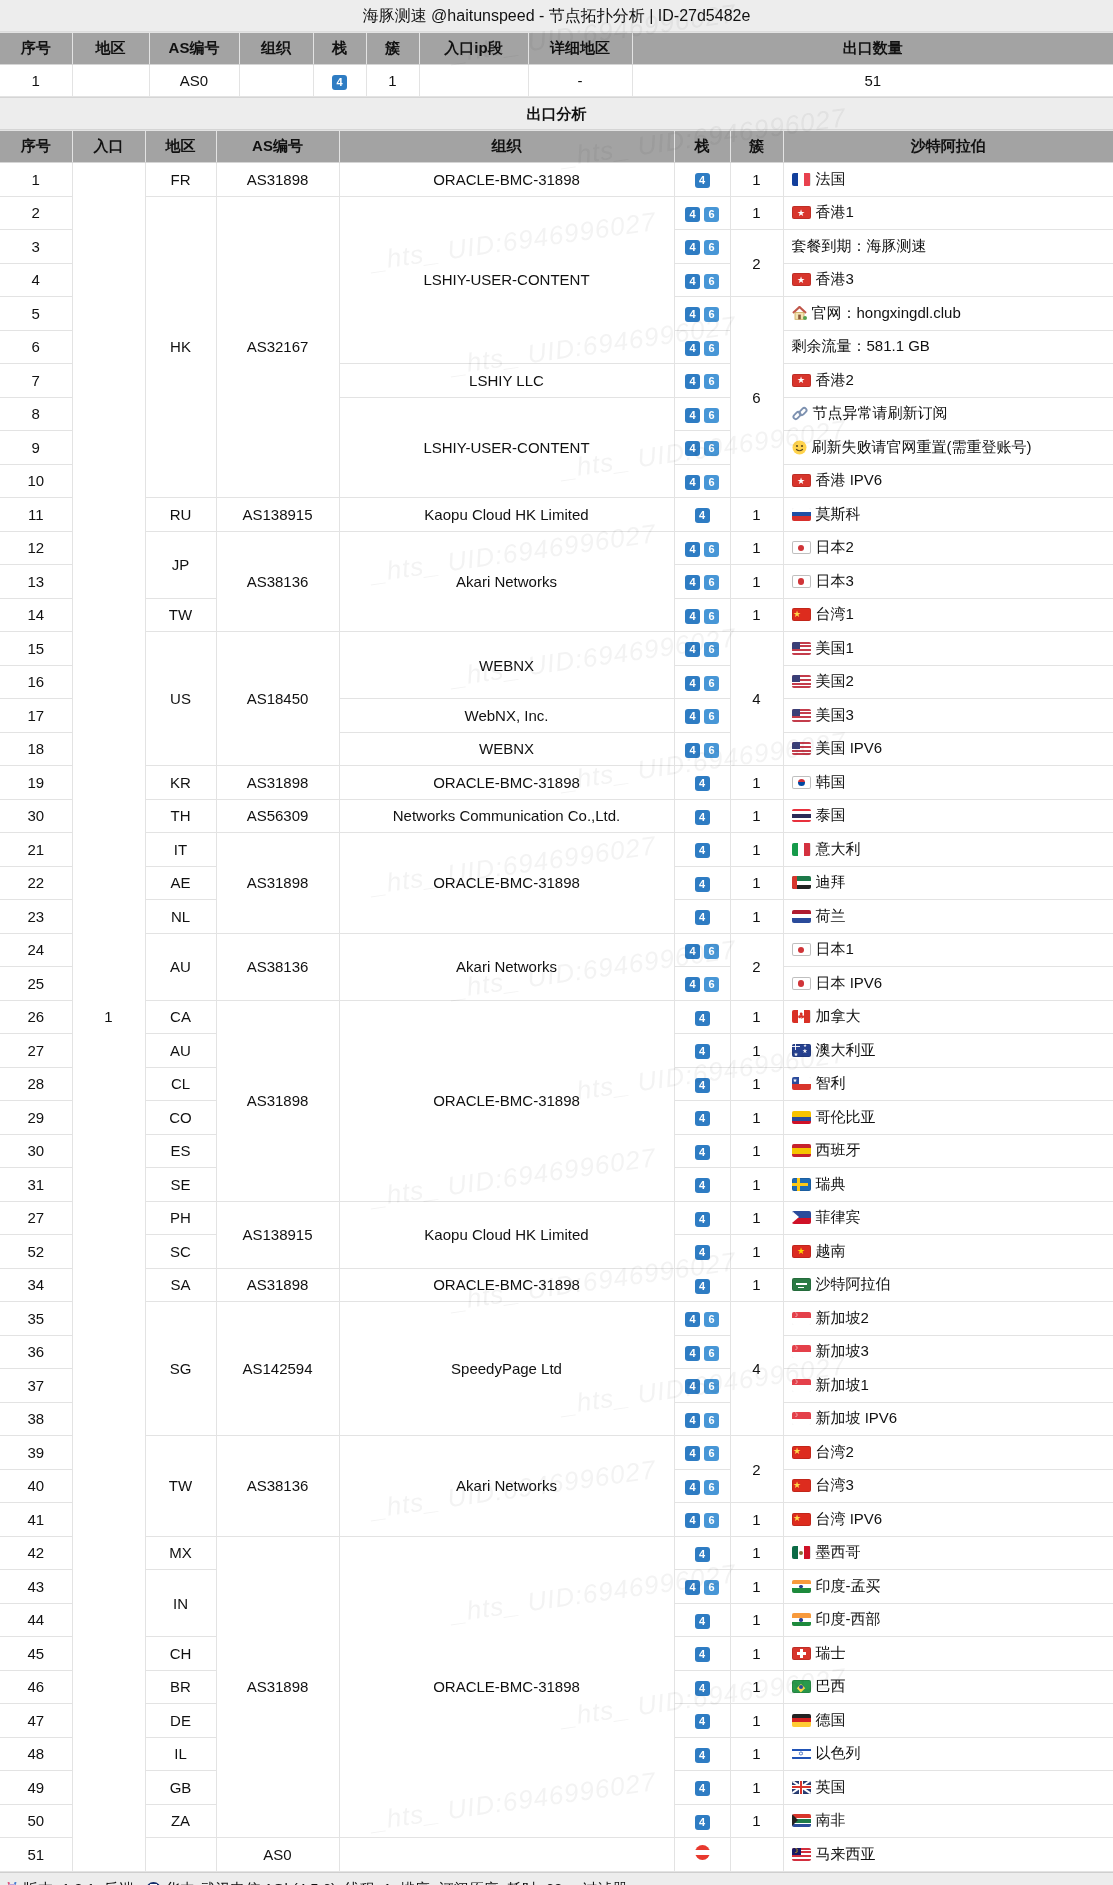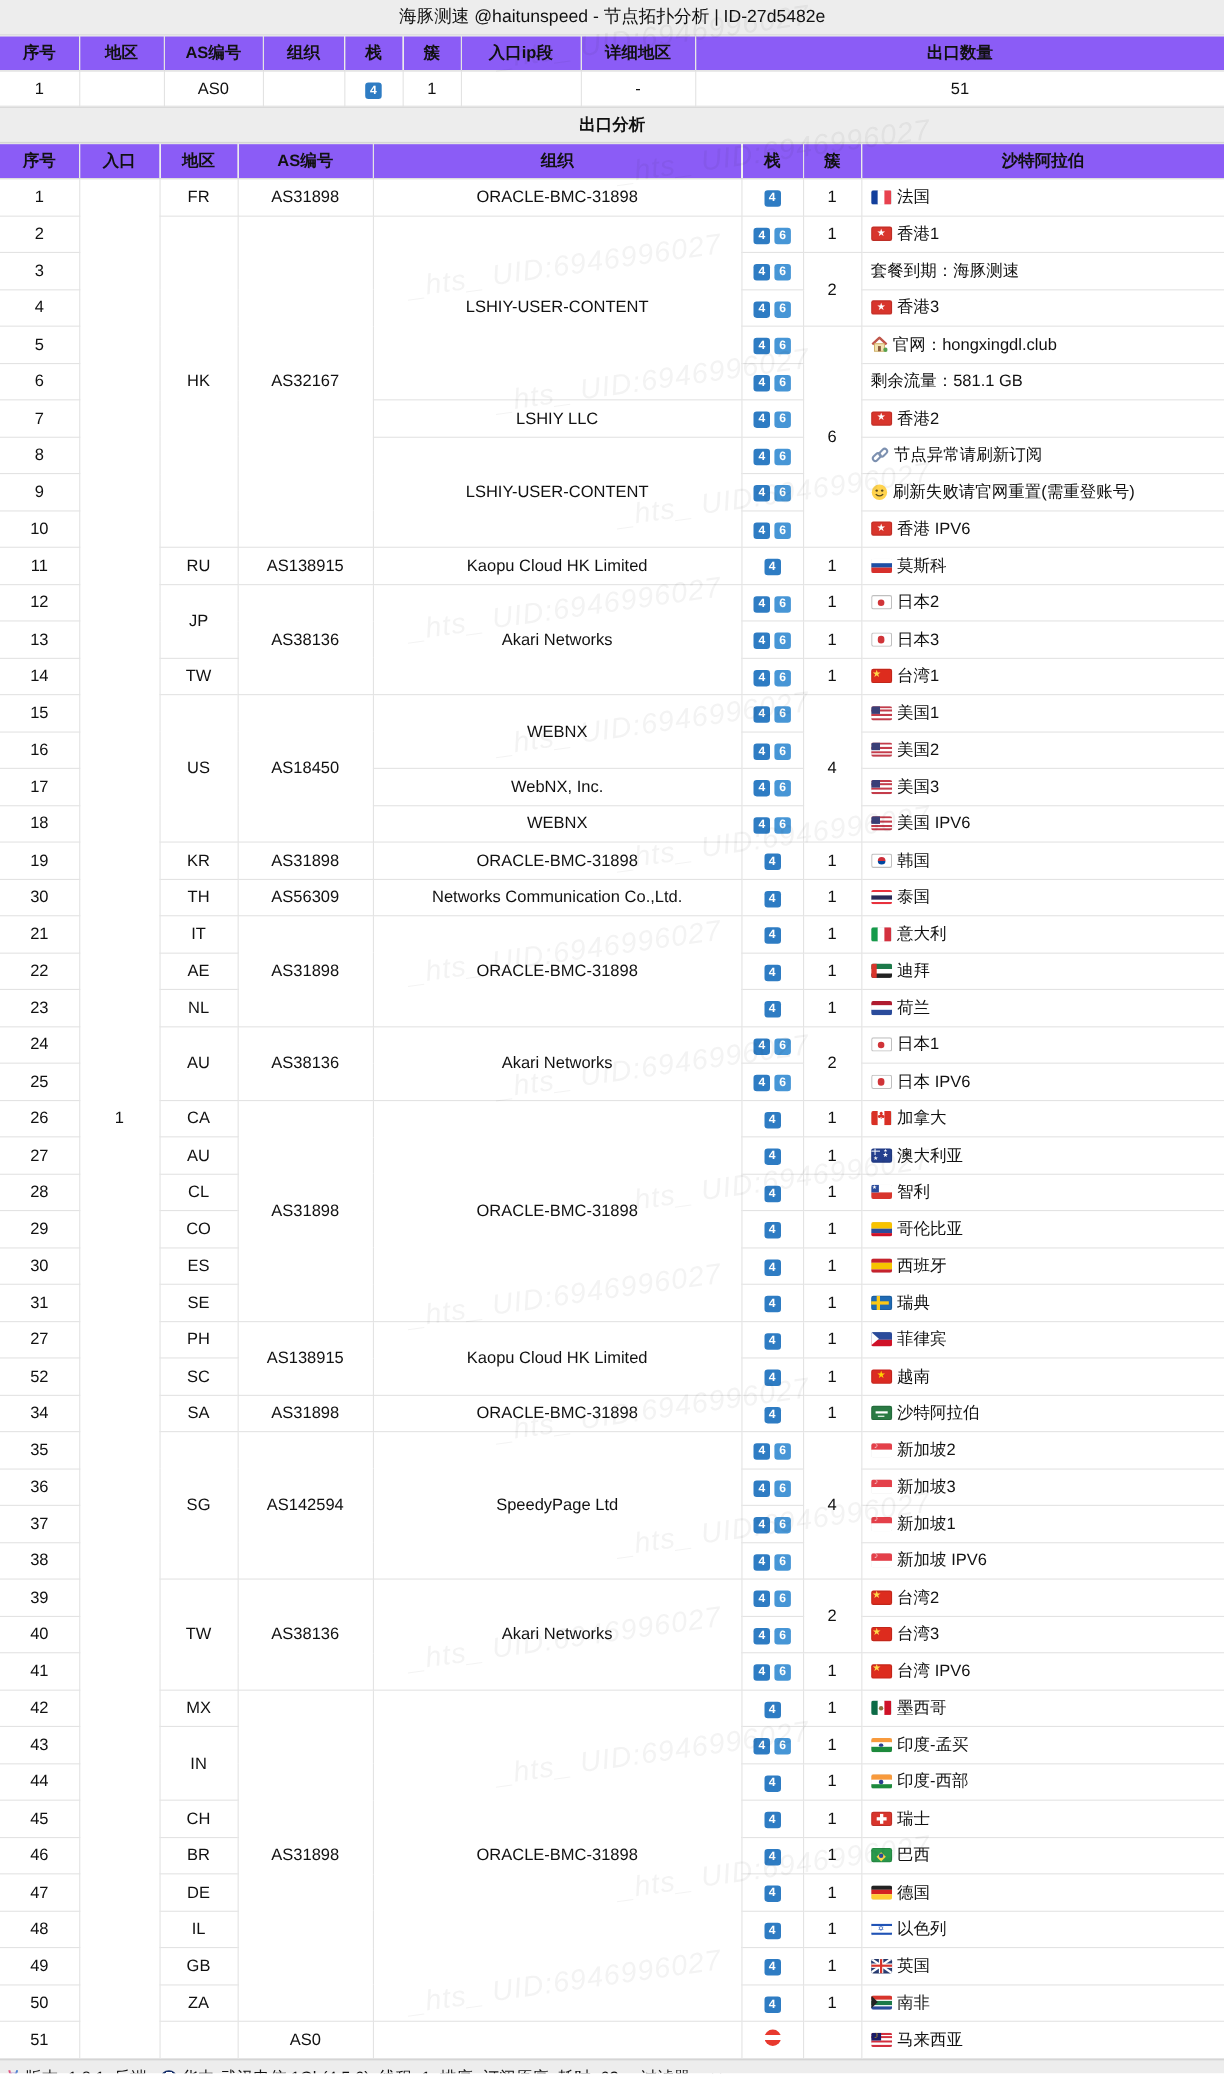--- a/index.html
+++ b/index.html
@@ -2,21 +2,21 @@
 <html><head>
 <meta charset="utf-8">
 <style>
   html,body{margin:0;padding:0;}
   body{font-family:"Liberation Sans","DejaVu Sans",sans-serif;background:#fff;}
   .page{position:relative;width:1113px;height:1885px;overflow:hidden;background:#fff;color:#111;}
   .titlebar{height:31px;line-height:31px;text-align:center;font-size:16px;font-weight:400;
     background:#ededed;border-bottom:1px solid #dcdcdc;}
   table{border-collapse:collapse;table-layout:fixed;width:1113px;font-size:15px;}
   th,td{border:1px solid #e3e3e3;text-align:center;padding:0;overflow:hidden;white-space:nowrap;}
-  th{background:#8b5cf6;font-weight:700;height:31px;border-bottom:1px solid #d5d5d5;}
+  th{background:#a3a3a3;font-weight:700;height:31px;border-bottom:1px solid #d5d5d5;}
   th:first-child,td:first-child{border-left:none;}
   th:last-child,td:last-child{border-right:none;}
   .t1 td{height:31px;background:#fff;}
   .t2 td{height:32.5px;background:#fff;}
   .section-title{height:31px;line-height:31px;text-align:center;font-weight:700;font-size:15px;
     background:#ededed;border-top:1px solid #d5d5d5;border-bottom:1px solid #d5d5d5;}
   .name-cell{display:flex;align-items:center;gap:5px;padding-left:8px;text-align:left;}
   .badge{display:inline-block;width:15px;height:15px;line-height:15px;border-radius:3px;
     color:#fff;font-size:11px;font-weight:700;text-align:center;vertical-align:middle;}
   .stack-wrap{display:inline-flex;gap:4px;align-items:center;justify-content:center;}

